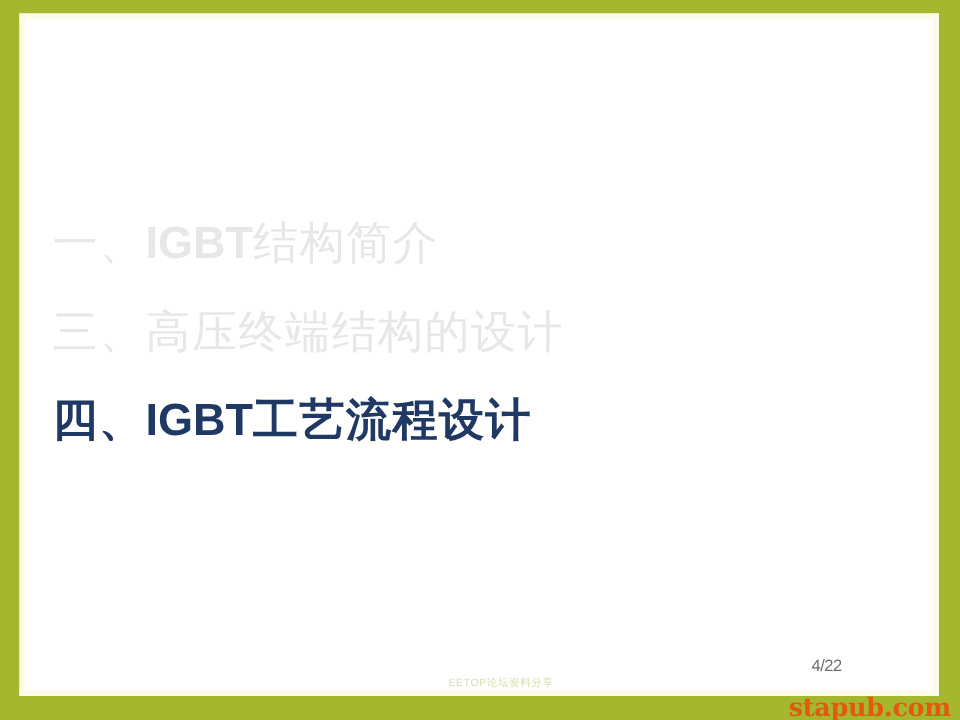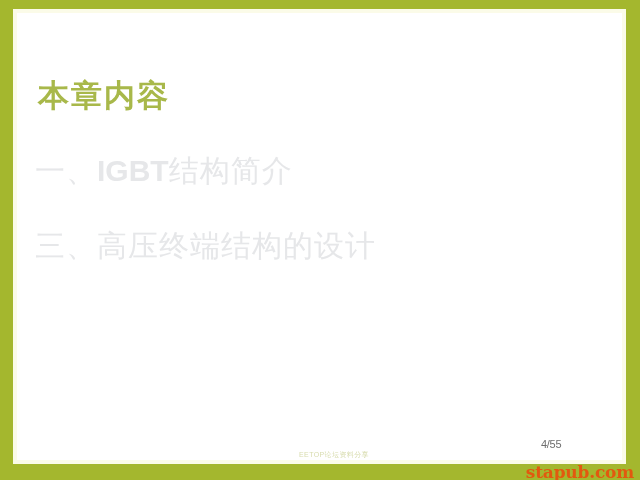--- a/index.html
+++ b/index.html
@@ -67,21 +67,21 @@
   .toc {
     position: absolute;
     left: 18px;
     top: 120px;
     width: 560px;
   }
 
   .toc-item {
     font-family: "DejaVu Serif", "Liberation Serif", serif;
     font-size: 30px;
-    line-height: 75px;
+    line-height: 59px;
     letter-spacing: 1px;
     white-space: nowrap;
   }
   .toc-item .latin {
     font-family: "Liberation Sans", sans-serif;
     font-weight: bold;
     letter-spacing: 0;
   }
 
   .toc-item.dim     { color: #e6e7e9; }
@@ -140,38 +140,40 @@
   <div class="bar bar-right"></div>
   <div class="bar bar-bottom"></div>
 
   <div class="inner-rule rule-top"></div>
   <div class="inner-rule rule-bottom"></div>
   <div class="inner-rule rule-left"></div>
   <div class="inner-rule rule-right"></div>
 
   <div class="content">
 
-    <div class="slide-title">本章内容</div>
 
     <div class="toc">
 
       <div class="toc-item dim">
         <span>一、</span><span class="latin">IGBT</span><span>结构简介</span>
       </div>
 
 
       <div class="toc-item dim">
         <span>三、</span><span class="latin"></span><span>高压终端结构的设计</span>
       </div>
 
+      <div class="toc-item active">
+        <span>四、</span><span class="latin">IGBT</span><span>工艺流程设计</span>
+      </div>
 
     </div>
 
     <div class="footer-note">EETOP论坛资料分享</div>
 
   </div>
 
 
-  <div class="page-number">4/55</div>
+  <div class="page-number">4/22</div>
 
   <div class="site-mark">stapub.com</div>
 
 </div>
 
 </body></html>

